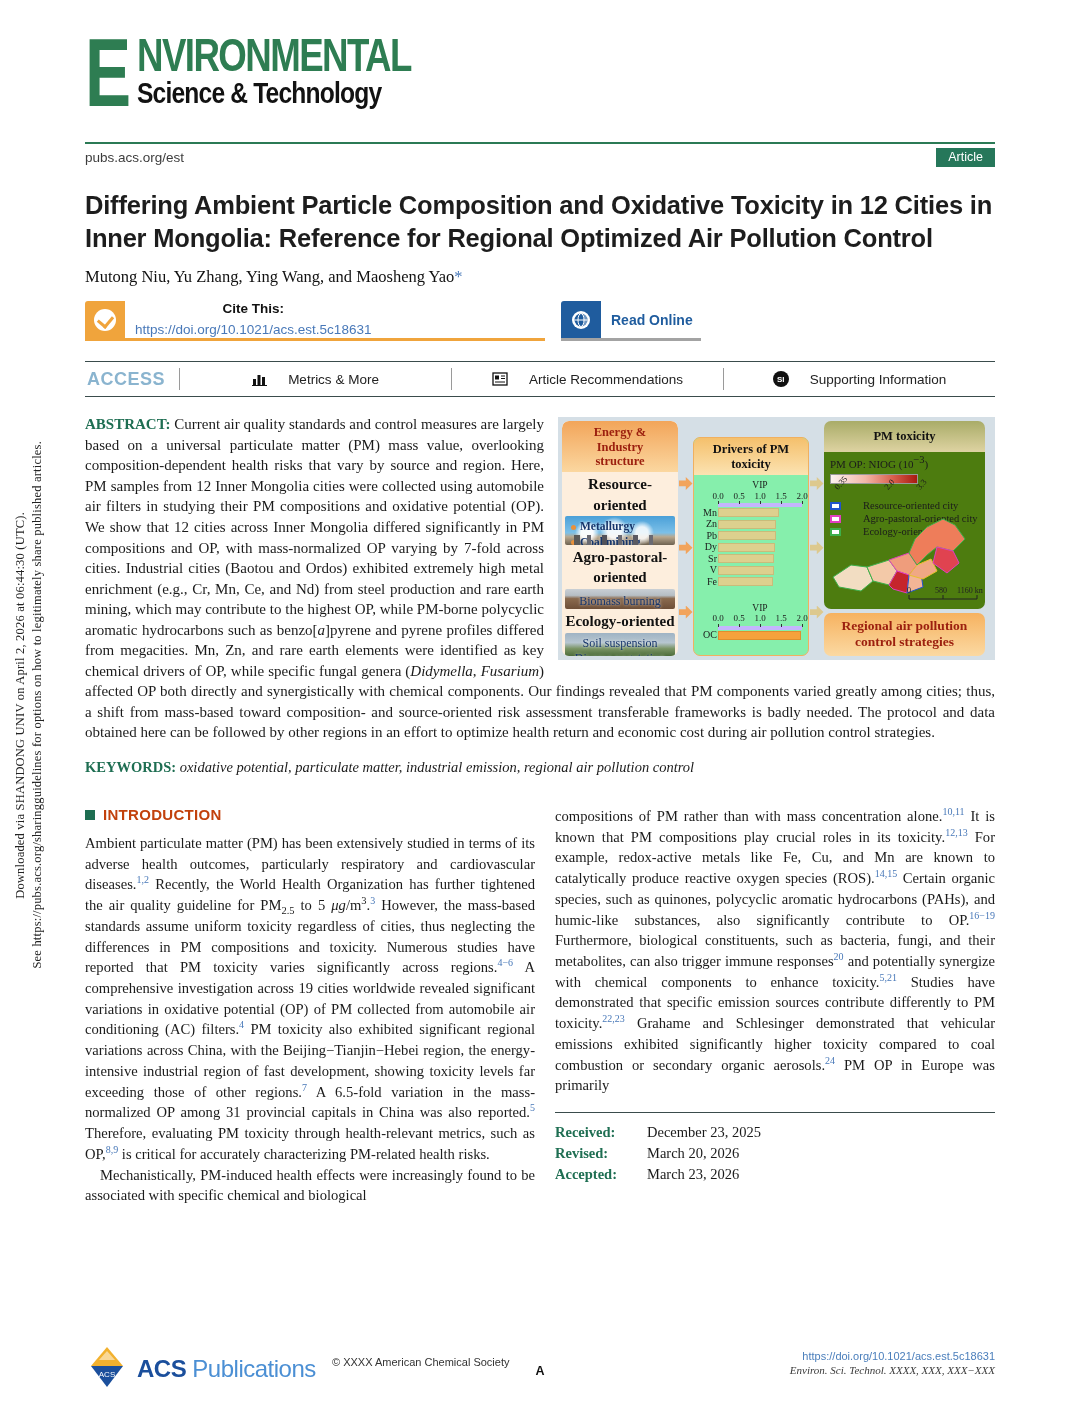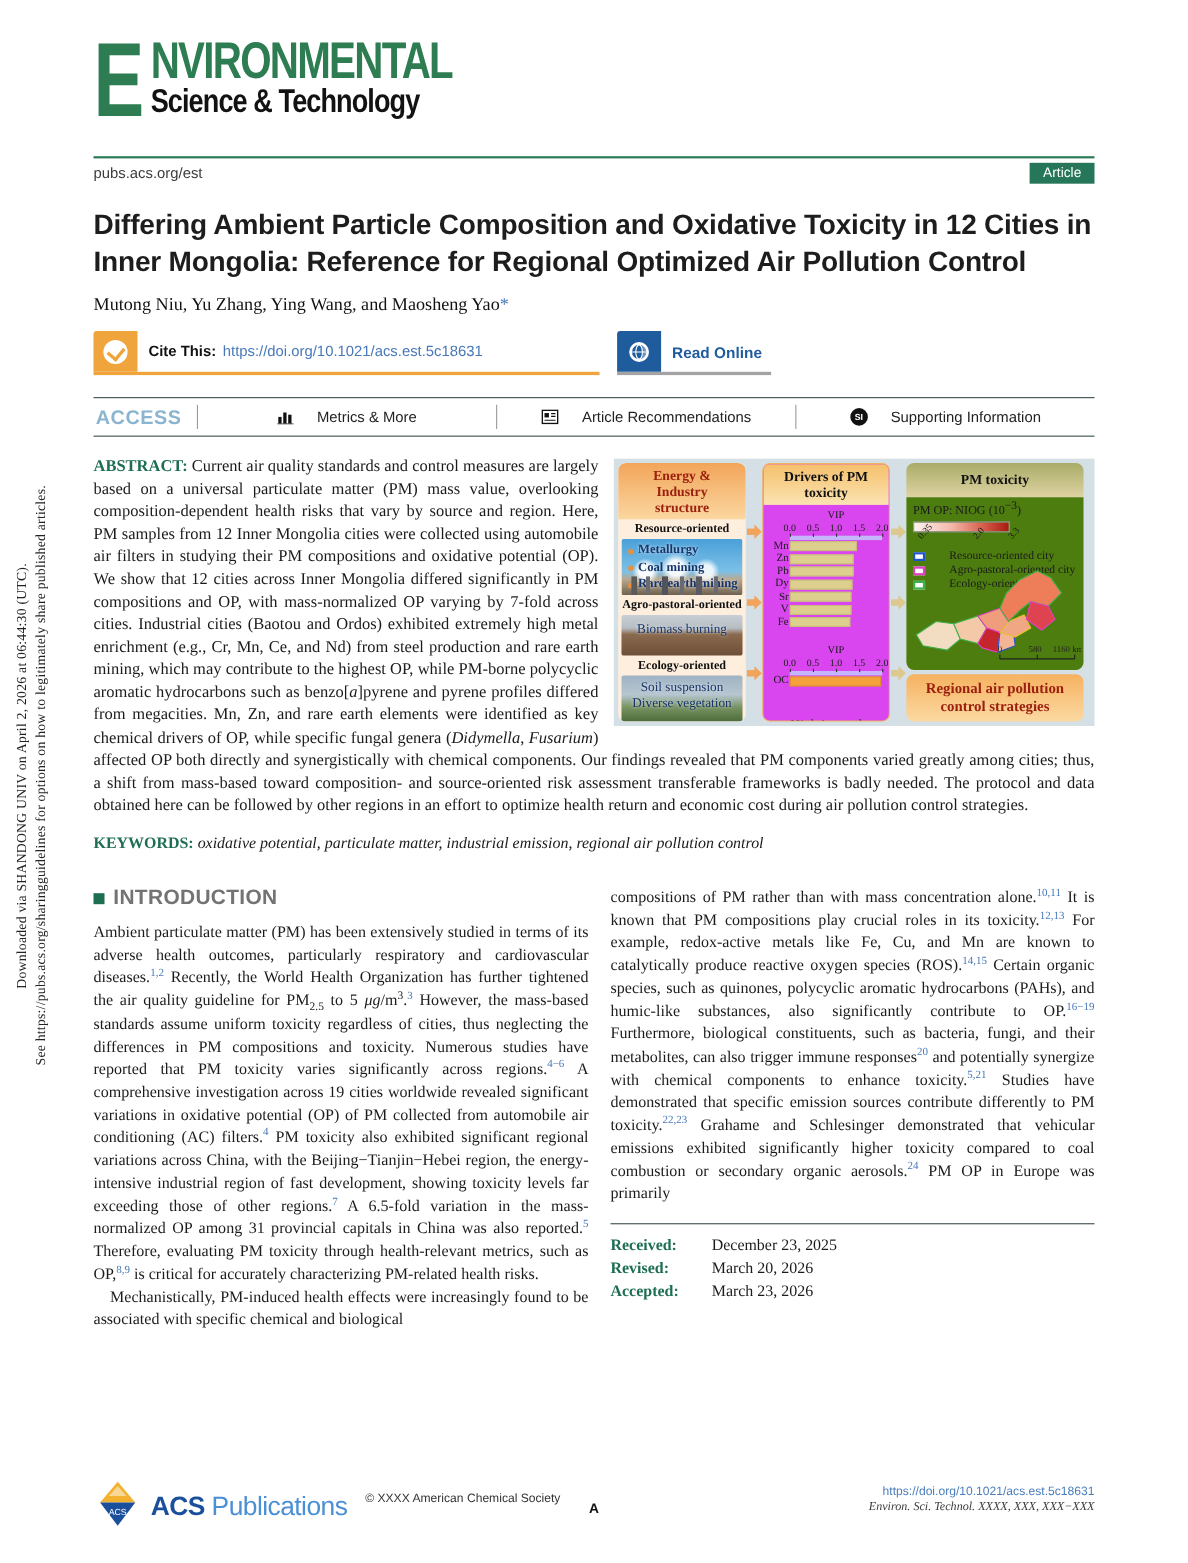--- a/index.html
+++ b/index.html
@@ -34,21 +34,21 @@
   .star{color:#4878b8;}
 
   
   .citebar{display:flex;margin-top:14px;align-items:stretch;height:40px;}
   .cite-left{display:flex;align-items:stretch;border-bottom:3px solid #f0a43c;width:460px;}
   .cite-ico{width:40px;background:#f0a43c;display:flex;align-items:center;justify-content:center;border-radius:3px 0 0 0;}
   .circ-check{width:22px;height:22px;border-radius:50%;background:#fff;position:relative;}
   .circ-check::after{content:"";position:absolute;left:6px;top:4px;width:8px;height:11px;
        border:solid #f0a43c;border-width:0 3px 3px 0;transform:rotate(40deg);}
   .cite-text{display:flex;align-items:center;gap:6px;padding-left:10px;
-       font-family:"Liberation Sans",sans-serif;font-size:13.5px;}
+       font-family:"Liberation Sans",sans-serif;font-size:13.5px;flex-direction:column;}
   .cite-label{font-weight:bold;color:#111;}
   .cite-link{color:#4878b8;text-decoration:none;}
   .read-wrap{display:flex;align-items:stretch;border-bottom:3px solid #a3a3a3;margin-left:16px;width:140px;}
   .read-ico{width:40px;background:#1f5c9e;display:flex;align-items:center;justify-content:center;border-radius:3px 0 0 0;}
   .read-text{display:flex;align-items:center;padding-left:10px;font-family:"Liberation Sans",sans-serif;
        font-size:14px;font-weight:bold;color:#1f5c9e;}
 
   
   .access-bar{margin-top:20px;border-top:1.5px solid #3a4c4c;border-bottom:1.5px solid #3a4c4c;
        height:34px;display:flex;align-items:center;font-family:"Liberation Sans",sans-serif;}
@@ -67,31 +67,31 @@
   sup,sub{font-size:10.5px;line-height:0;}
   .keywords{margin-top:16px;font-size:14.5px;}
   .kw-label{color:#1e6e52;font-weight:bold;}
   .kw-text{font-style:italic;}
 
   
   .graphic{float:right;width:437px;height:243px;margin:3px 0 8px 14px;background:#d5dfe6;
        padding:4px;box-sizing:border-box;display:flex;gap:0;font-family:"Liberation Serif",serif;}
   .gpanel{border-radius:7px;overflow:hidden;display:flex;flex-direction:column;}
   .gp-left{width:116px;background:#fdeedd;}
-  .gp-mid{width:116px;background:#d946ef;border:1px solid #f0b060;box-sizing:border-box;}
+  .gp-mid{width:116px;background:#86efac;border:1px solid #f0b060;box-sizing:border-box;margin-top:16px;}
   .gp-right{width:161px;display:flex;flex-direction:column;background:transparent;overflow:visible;}
   .gutter{width:15px;display:flex;flex-direction:column;justify-content:space-around;align-items:center;padding:30px 0 12px;}
   .garrow{width:14px;height:13px;clip-path:polygon(0 28%,52% 28%,52% 0,100% 50%,52% 100%,52% 72%,0 72%);}
   .garrow.or{background:#f2a45c;}
   .garrow.kh{background:#ddc98e;}
   .ghead{font-weight:bold;text-align:center;font-size:12.5px;line-height:1.15;padding:4px 17px;}
   .gh-left{background:linear-gradient(180deg,#f2a55a,#fbd7a0);color:#9c200f;border-radius:7px 7px 0 0;}
   .gh-mid{background:linear-gradient(180deg,#f5c06c,#fbe3b2);color:#111;}
   .gh-right{background:linear-gradient(180deg,#a9ac68,#ded3a2);color:#111;border-radius:7px 7px 0 0;padding:8px 2px;}
-  .sec-title{font-weight:bold;font-size:11px;text-align:center;margin:2px 0 1px;color:#111;}
+  .sec-title{font-weight:bold;font-size:15px;text-align:center;margin:2px 0 1px;color:#111;}
   .photo{position:relative;margin:0 3px;border-radius:2px;overflow:hidden;}
   .ph1{height:62px;background:
        radial-gradient(circle at 20% 58%, rgba(255,255,255,.95) 0 6px, rgba(255,255,255,0) 12px),
        radial-gradient(circle at 45% 52%, rgba(255,255,255,.9) 0 7px, rgba(255,255,255,0) 14px),
        radial-gradient(circle at 70% 58%, rgba(255,255,255,.85) 0 6px, rgba(255,255,255,0) 12px),
        linear-gradient(180deg,#4aa0d8 0%,#7cc0e8 58%,#b9a88e 72%,#6e6250 100%);}
   .ph1::after{content:"";position:absolute;left:8%;bottom:0;width:84%;height:34%;
        background:linear-gradient(90deg,#5a5a5a 0 6%,transparent 6% 14%,#6a6a72 14% 18%,transparent 18% 30%,#52525a 30% 36%,transparent 36% 48%,#6a6a72 48% 52%,transparent 52% 64%,#5a5a62 64% 70%,transparent 70% 82%,#6a6a72 82% 86%,transparent 86%);}
   .ph2{height:44px;background:linear-gradient(180deg,#c9cfd4 0%,#b6bec4 32%,#8a6a4e 48%,#6e4f38 100%);}
   .ph3{height:52px;background:linear-gradient(180deg,#9fb3c4 0%,#b7c6d0 42%,#7a9464 68%,#4c6c3a 100%);}
@@ -133,21 +133,21 @@
   .leg-lab{font-size:10.5px;}
   .map{position:absolute;right:2px;bottom:2px;}
   .strategy{margin-top:4px;border-radius:7px;background:linear-gradient(180deg,#f6b260,#fbd9a2);
         color:#9c200f;font-weight:bold;font-size:13.5px;text-align:center;line-height:1.25;padding:5px 6px;}
 
   
   .cols{display:flex;gap:20px;margin-top:30px;}
   .colL{width:450px;}
   .colR{width:440px;}
   .intro-head{display:flex;align-items:center;gap:8px;font-family:"Liberation Sans",sans-serif;
-        font-weight:bold;font-size:19px;color:#737373;letter-spacing:.3px;}
+        font-weight:bold;font-size:15px;color:#c2410c;letter-spacing:.3px;}
   .sq{width:10px;height:10px;background:#1e6e52;}
   .body-p{font-size:14.6px;line-height:1.42;text-align:justify;margin:0;}
   .colL .body-p.first{margin-top:10px;}
   .indent{text-indent:15px;}
   .dates{margin-top:16px;border-top:1.5px solid #3a4c4c;padding-top:9px;font-size:14.5px;}
   .drow{display:flex;line-height:1.45;}
   .dlab{color:#1e6e52;font-weight:bold;width:92px;}
 
   
   .footer{position:absolute;left:85px;right:85px;top:1342px;height:56px;}

